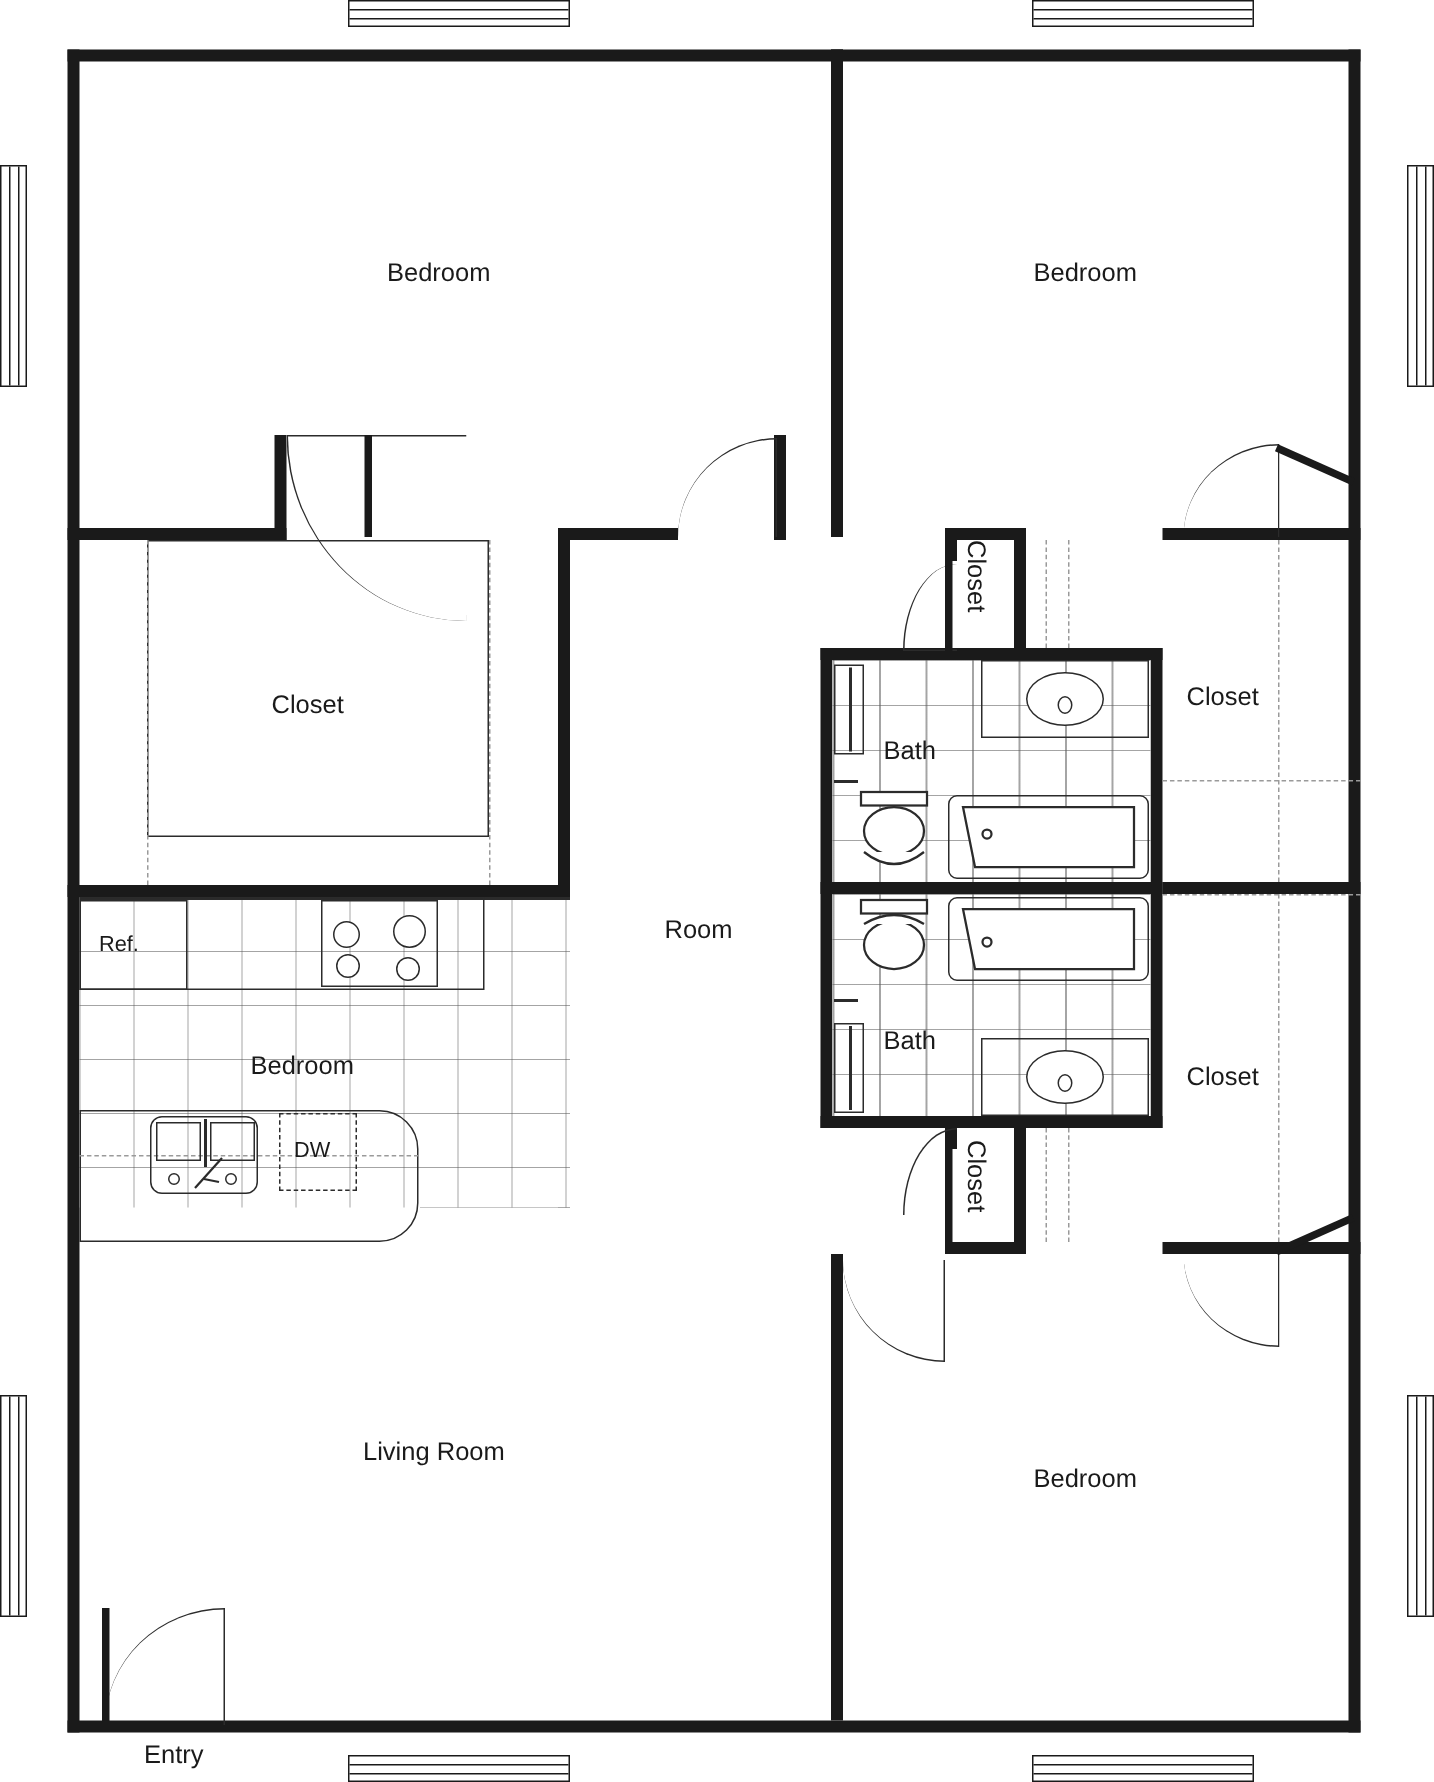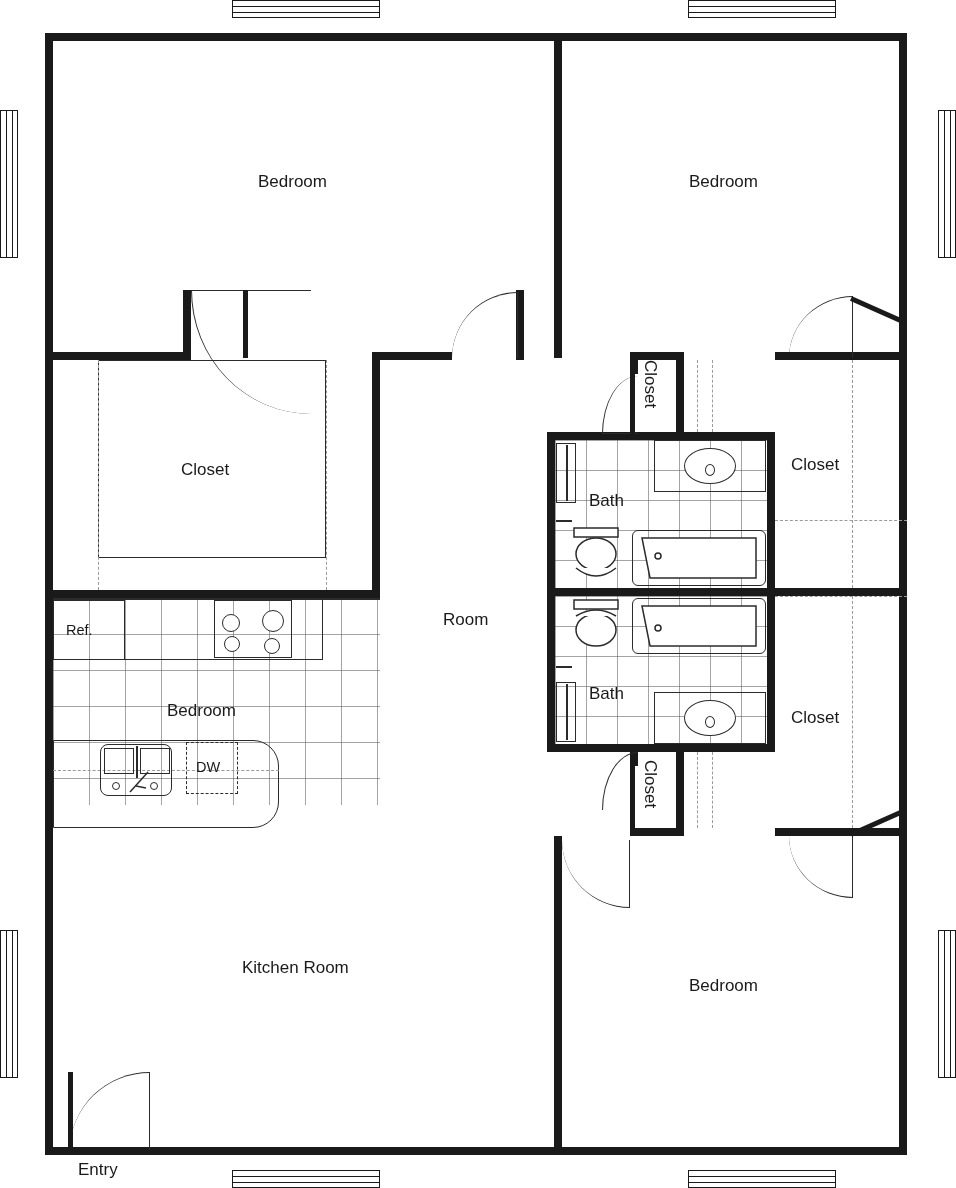--- a/index.html
+++ b/index.html
@@ -275,19 +275,19 @@
 
   <div class="label" style="left:589px; top:684px;">Bath</div>
 
   <div class="label" style="left:258px; top:172px;">Bedroom</div>
   <div class="label" style="left:689px; top:172px;">Bedroom</div>
   <div class="label" style="left:689px; top:976px;">Bedroom</div>
   <div class="label" style="left:181px; top:460px;">Closet</div>
   <div class="label" style="left:791px; top:455px;">Closet</div>
   <div class="label" style="left:791px; top:708px;">Closet</div>
   <div class="label" style="left:443px; top:610px;">Room</div>
-  <div class="label" style="left:242px; top:958px;">Kitchen Room</div>
-  <div class="label" style="left:78px;  top:1160px;">Entry</div>
+  <div class="label" style="left:242px; top:958px;">Living Room</div>
+  <div class="label" style="left:96px;  top:1160px;">Entry</div>
 
   <div class="label vert" style="left:660px; top:360px; transform:rotate(90deg);">Closet</div>
   <div class="label vert" style="left:660px; top:760px; transform:rotate(90deg);">Closet</div>
 
 </div>
 
 </body></html>

